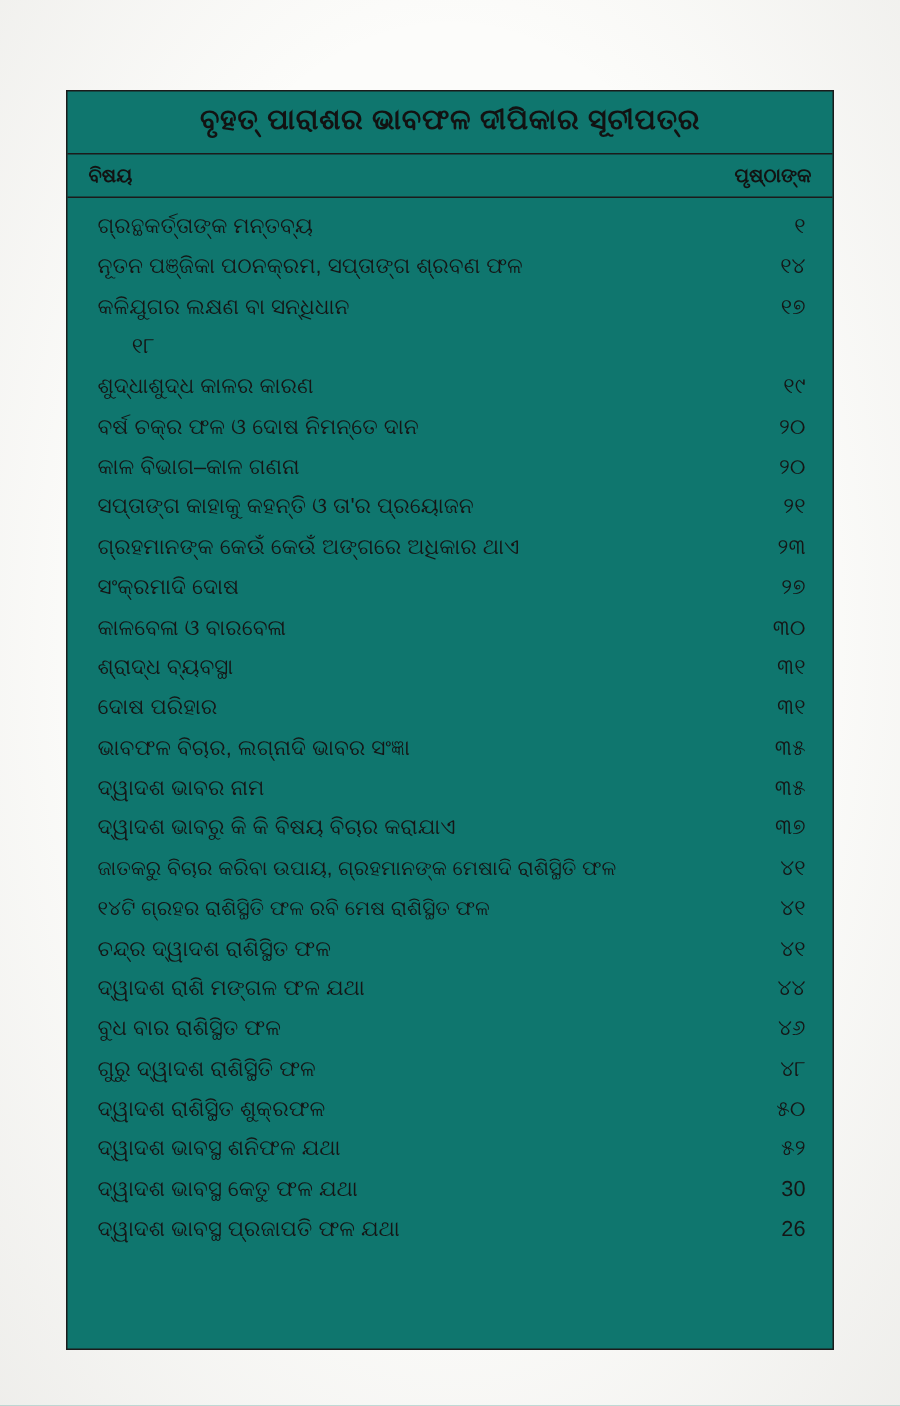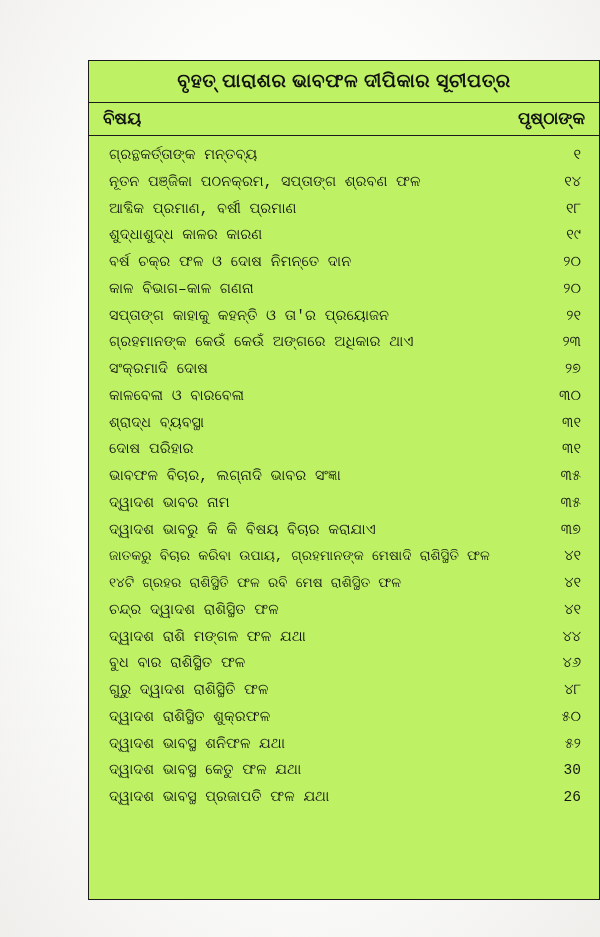--- a/index.html
+++ b/index.html
@@ -29,53 +29,51 @@
     pointer-events: none;
   }
   .frame {
     position: absolute;
     left: 44px;
     top: 60px;
     width: 512px;
     height: 840px;
     border: 1.6px solid #1b1b1b;
     box-sizing: border-box;
-    background: #bef264;
-    margin-left: 44px;
+    background: #0f766e;
   }
   .title {
     text-align: center;
     font-size: 19px;
     font-weight: bold;
     color: #121212;
     padding: 8px 6px 6px 6px;
     letter-spacing: 0.5px;
     line-height: 1.3;
   }
   .rule {
     height: 1.4px;
     background: #1b1b1b;
     margin: 2px 0 0 0;
   }
   .head-row {
     display: flex;
     justify-content: space-between;
     align-items: baseline;
-    font-size: 17px;
+    font-size: 13px;
     font-weight: bold;
     color: #121212;
     padding: 6px 14px 6px 14px;
   }
   .rule2 {
     height: 1.4px;
     background: #1b1b1b;
   }
   .toc {
     padding: 6px 14px 0 14px;
-    font-family: Liberation Mono, monospace;
   }
   .row {
     display: flex;
     align-items: baseline;
     justify-content: space-between;
     font-size: 14.5px;
     color: #151515;
     line-height: 1.35;
     padding: 3.6px 0 3.6px 0;
     white-space: nowrap;
@@ -113,21 +111,24 @@
 
       <div class="row">
         <span class="subject">ଗ୍ରନ୍ଥକର୍ତ୍ତାଙ୍କ ମନ୍ତବ୍ୟ</span>
         <span class="page-no">୧</span>
       </div>
       <div class="row">
         <span class="subject">ନୂତନ ପଞ୍ଜିକା ପଠନକ୍ରମ, ସପ୍ତାଙ୍ଗ ଶ୍ରବଣ ଫଳ</span>
         <span class="page-no">୧୪</span>
       </div>
       <div class="row">
-        <span class="subject">ଆବ୍ଦିକ ପ୍ରମାଣ, ବର୍ଷୀ ପ୍ରମାଣ</span>
+        <span class="subject">କଳିଯୁଗର ଲକ୍ଷଣ ବା ସନ୍ଧିଧାନ</span>
+        <span class="page-no">୧୭</span>
+      </div>
+      <div class="row">
         <span class="page-no">୧୮</span>
       </div>
       <div class="row">
         <span class="subject">ଶୁଦ୍ଧାଶୁଦ୍ଧ କାଳର କାରଣ</span>
         <span class="page-no">୧୯</span>
       </div>
       <div class="row">
         <span class="subject">ବର୍ଷ ଚକ୍ର ଫଳ ଓ ଦୋଷ ନିମନ୍ତେ ଦାନ</span>
         <span class="page-no">୨୦</span>
       </div>

